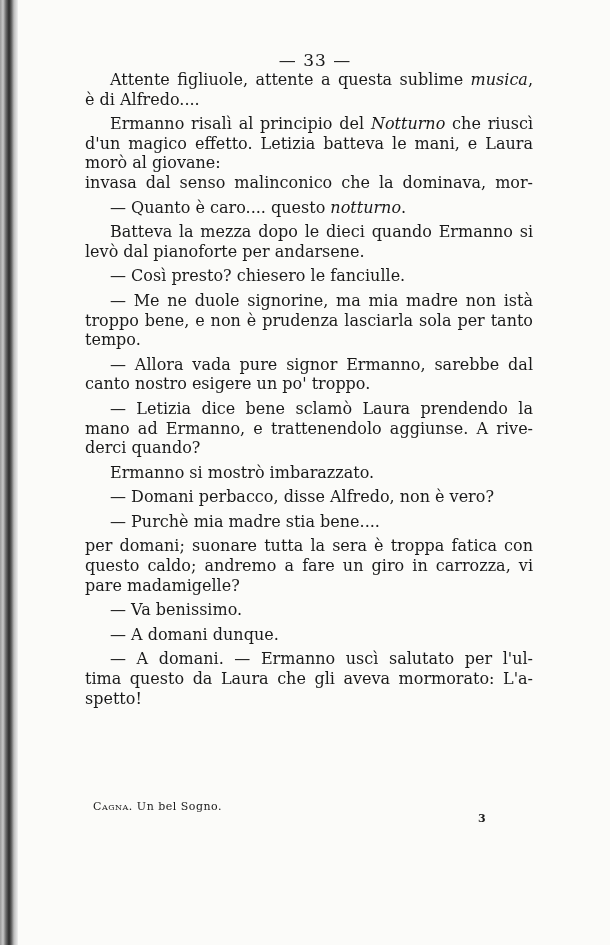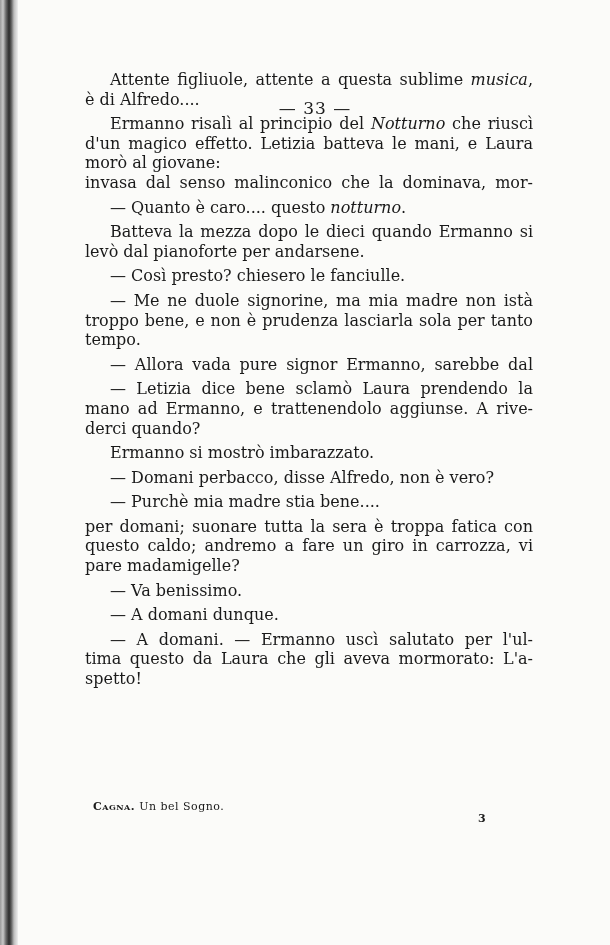--- a/index.html
+++ b/index.html
@@ -10,36 +10,36 @@
     font-family: "DejaVu Serif", "Liberation Serif", serif;
     color: #1a1a1a;
   }
   .binding {
     position: absolute; left: 0; top: 0; width: 18px; height: 945px;
     background: linear-gradient(to right, #9a9a9a 0px, #c8c8c8 3px, #6a6a6a 6px, #2b2b2b 9px, #555 11px, #bdbdbd 14px, #efefef 18px);
   }
   .page-number {
     position: absolute; top: 50px; left: 0; width: 610px;
     text-align: center; font-size: 17px; letter-spacing: 1px;
-    padding-left: 20px; box-sizing: border-box; margin-top: 48px;
+    padding-left: 20px; box-sizing: border-box;
   }
   .text-block {
     position: absolute; left: 85px; top: 70px; width: 448px;
     font-size: 16px; line-height: 19.6px;
   }
   .line { white-space: pre; display: block; text-align: justify; text-align-last: justify; }
   .line.last { text-align-last: left; }
   .line.indent { padding-left: 25px; }
   .para { margin-bottom: 5px; }
   em { font-style: italic; }
   .footer-title {
     position: absolute; left: 93px; top: 800px;
     font-size: 11px; letter-spacing: 0.5px;
   }
-  .footer-title .author { font-variant: small-caps; font-weight: bold; }
+  .footer-title .author { font-variant: small-caps; font-weight: normal; }
   .footer-title .book { }
   .signature {
     position: absolute; left: 478px; top: 812px;
     font-size: 11px; font-weight: bold;
   }
 </style>
 </head>
 <body>
 
 <div class="binding"></div>
@@ -67,20 +67,21 @@
     <div class="para">
       <span class="line indent last">— Così presto? chiesero le fanciulle.</span>
     </div>
     <div class="para">
       <span class="line indent">— Me ne duole signorine, ma mia madre non istà</span>
       <span class="line">troppo bene, e non è prudenza lasciarla sola per tanto</span>
       <span class="line last">tempo.</span>
     </div>
     <div class="para">
       <span class="line indent">— Allora vada pure signor Ermanno, sarebbe dal</span>
+      <span class="line last">canto nostro esigere un po' troppo.</span>
     </div>
     <div class="para">
       <span class="line indent">— Letizia dice bene sclamò Laura prendendo la</span>
       <span class="line">mano ad Ermanno, e trattenendolo aggiunse. A rive-</span>
       <span class="line last">derci quando?</span>
     </div>
     <div class="para">
       <span class="line indent last">Ermanno si mostrò imbarazzato.</span>
     </div>
     <div class="para">

